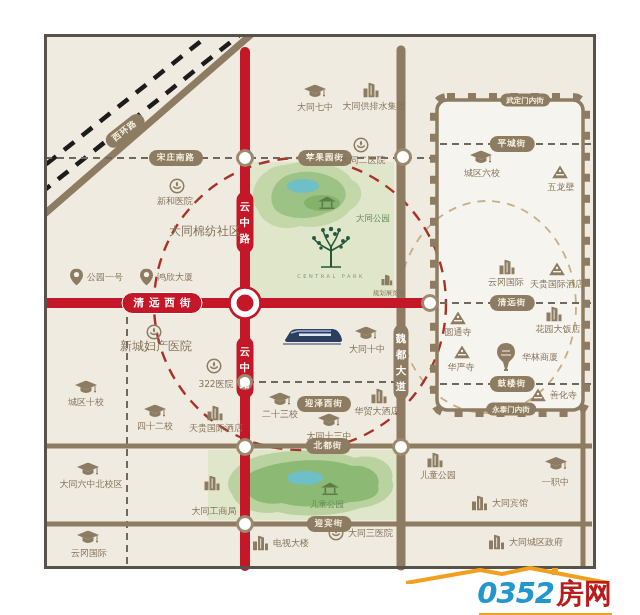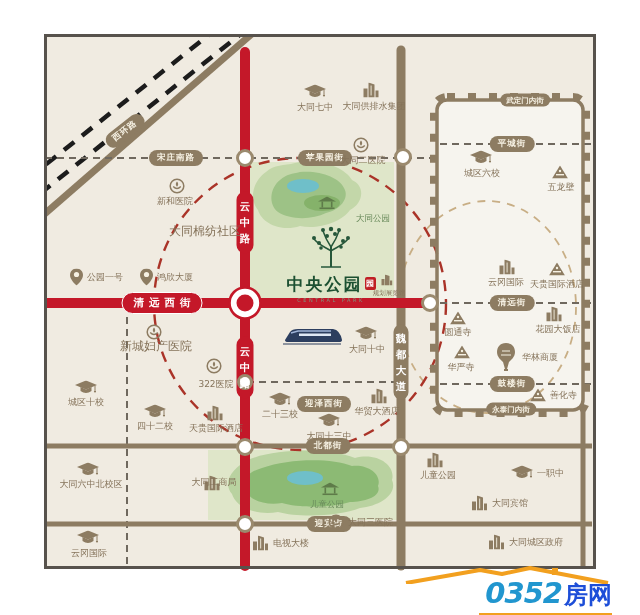--- a/index.html
+++ b/index.html
@@ -34,21 +34,21 @@
   #logo .seal{display:inline-block;background:#c01f24;color:#fff;font-size:8px;line-height:13px;
               width:11px;height:13px;border-radius:2px;vertical-align:4px;margin-left:2px;letter-spacing:0;}
   #logo .t-en{font-size:5px;letter-spacing:2.5px;color:#7e957f;margin-top:1px;}
 
   #train{position:absolute;left:283px;top:327px;line-height:0;}
 
   #wm{position:absolute;left:398px;top:566px;width:214px;text-align:right;}
   #wm .roof{line-height:0;}
   #wm .row{line-height:26px;margin-top:-4px;}
   #wm .num{font-size:29px;font-weight:900;font-style:italic;color:#2196cf;letter-spacing:-1px;}
-  #wm .word{font-size:24px;font-weight:900;color:#1d4ed8;margin-left:2px;}
+  #wm .word{font-size:28px;font-weight:900;color:#b91c1c;margin-left:2px;}
   #wm .url{display:inline-block;font-size:11px;color:#e07b1a;letter-spacing:1.5px;
            border-top:2px solid #f2a01f;padding-top:1px;margin-top:1px;}
 </style>
 </head>
 <body>
 
 <div id="stage">
 
   <svg id="base" width="640" height="615">
     <defs>
@@ -325,46 +325,46 @@
             <circle cx="8" cy="5.5" r="1.2" fill="#f6f1e3"></circle>
           </svg></span>
         <span>善化寺</span>
       </div>
       <div class="poi-icon" style="left: 212px; top: 483px;"><svg width="17" height="15">
           <polygon points="6,0 12,2 12,15 6,15" fill="#8d7c62"></polygon>
           <rect x="1" y="6" width="4" height="9" fill="#8d7c62"></rect>
           <rect x="13" y="8" width="3" height="7" fill="#8d7c62"></rect>
           <rect x="8" y="3" width="1.2" height="10" fill="#f6f1e3" opacity="0.75"></rect>
         </svg></div>
-      <div class="poi-label " style="left: 214px; top: 482px; text-align: right;">大同工商局</div>
+      <div class="poi-label " style="left: 214px; top: 511px; text-align: right;">大同工商局</div>
       <div class="poi-inline" style="left: 252px; top: 543px;">
         <span class="ic"><svg width="17" height="15">
             <polygon points="6,0 12,2 12,15 6,15" fill="#8d7c62"></polygon>
             <rect x="1" y="6" width="4" height="9" fill="#8d7c62"></rect>
             <rect x="13" y="8" width="3" height="7" fill="#8d7c62"></rect>
             <rect x="8" y="3" width="1.2" height="10" fill="#f6f1e3" opacity="0.75"></rect>
           </svg></span>
         <span>电视大楼</span>
       </div>
-      <div class="poi-inline" style="left: 328px; top: 522px;">
+      <div class="poi-inline" style="left: 328px; top: 533px;">
         <span class="ic"><svg width="16" height="16">
             <circle cx="8" cy="8" r="6.8" fill="none" stroke="#8d7c62" stroke-width="1.5"></circle>
             <path d="M8,3.5 C9.6,5.1 9.6,7.2 8,8.8 C6.4,7.2 6.4,5.1 8,3.5 Z" fill="#8d7c62"></path>
             <path d="M4.2,8.5 Q8,12.5 11.8,8.5" fill="none" stroke="#8d7c62" stroke-width="1.3"></path>
           </svg></span>
         <span>大同三医院</span>
       </div>
       <div class="poi-icon" style="left: 435px; top: 460px;"><svg width="17" height="15">
           <polygon points="6,0 12,2 12,15 6,15" fill="#8d7c62"></polygon>
           <rect x="1" y="6" width="4" height="9" fill="#8d7c62"></rect>
           <rect x="13" y="8" width="3" height="7" fill="#8d7c62"></rect>
           <rect x="8" y="3" width="1.2" height="10" fill="#f6f1e3" opacity="0.75"></rect>
         </svg></div>
       <div class="poi-label " style="left: 438px; top: 475px;">儿童公园</div>
-      <div class="poi-inline" style="left: 511px; top: 473px;">
+      <div class="poi-inline" style="left: 542px; top: 473px; flex-direction: column;">
         <span class="ic"><svg width="22" height="15">
             <polygon points="11,0 22,4.5 11,9 0,4.5" fill="#8d7c62"></polygon>
             <path d="M5.5,6.5 L5.5,10.5 Q11,14.5 16.5,10.5 L16.5,6.5 L11,9 Z" fill="#8d7c62"></path>
             <line x1="20" y1="5" x2="20" y2="10" stroke="#8d7c62" stroke-width="1"></line>
             <circle cx="20" cy="11" r="1.1" fill="#8d7c62"></circle>
           </svg></span>
         <span>一职中</span>
       </div>
       <div class="poi-inline" style="left: 471px; top: 503px;">
         <span class="ic"><svg width="17" height="15">
@@ -432,21 +432,20 @@
             <circle cx="28" cy="8" r="2"></circle>
           <circle cx="32" cy="4" r="2"></circle>
             <circle cx="36" cy="15" r="2"></circle>
             <circle cx="41" cy="12" r="2"></circle>
           <circle cx="14" cy="22" r="1.8"></circle>
             <circle cx="34" cy="21" r="1.8"></circle>
         </g>
         <path d="M14,41 h20" stroke="#26573a" stroke-width="1.5"></path>
       </svg>
     </span>
-    <div class="t-cn"><span>中央公园</span><span class="seal">园</span></div>
     <div class="t-en">CENTRAL PARK</div>
   </div>
 
   <div id="train">
     <svg width="60" height="18" viewBox="0 0 60 18">
       <path d="M2,13 L7,5 Q9,2 15,2 L50,2 Q57,3 59,13 Q59,15 56,15 L5,15 Q2,15 2,13 Z" fill="#2c3e5f"></path>
       <path d="M8,6 L15,4 L48,4" stroke="#9fb4d8" stroke-width="1.5" fill="none"></path>
       <rect x="16" y="6.5" width="32" height="2.5" fill="#dfe8f4"></rect>
       <path d="M0,17 h58" stroke="#2c3e5f" stroke-width="1.2"></path>
     </svg>

